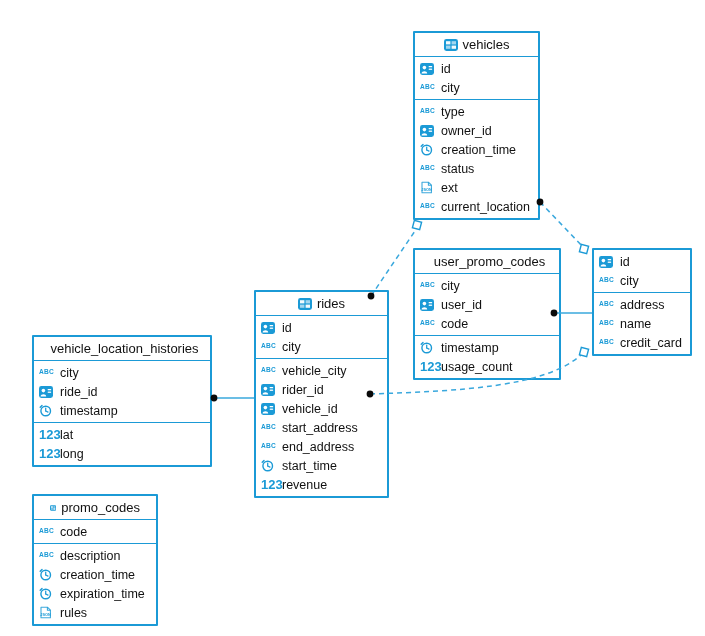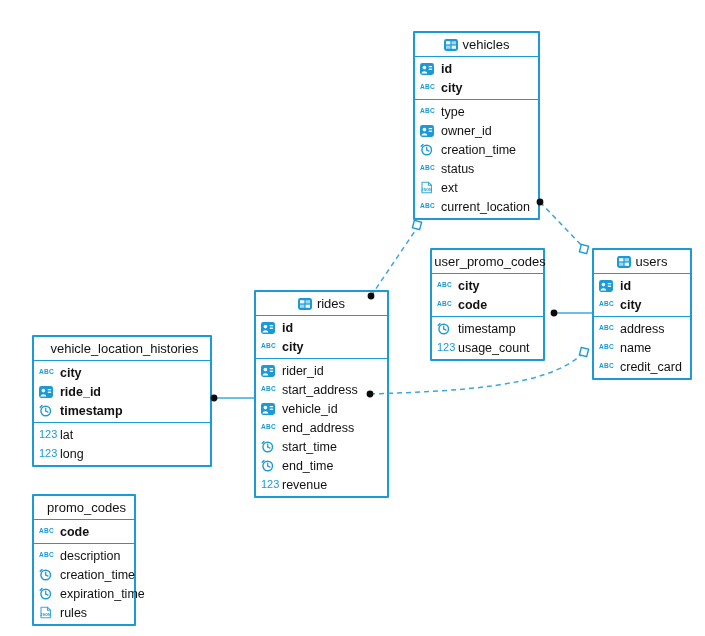--- a/index.html
+++ b/index.html
@@ -15,23 +15,23 @@
   .thead{
     display:flex;align-items:center;justify-content:center;
     height:23px;border-bottom:1px solid var(--accent);gap:5px;padding:0 16px;
   }
   .tname{font-size:13px;color:#111;white-space:nowrap;}
   .section{padding:2px 0;}
   .section.fields{border-top:1px solid var(--accent);}
   .frow{display:flex;align-items:center;height:19px;padding:0 5px;}
   .icon-cell{width:18px;min-width:18px;display:flex;align-items:center;justify-content:flex-start;}
   .flabel{font-size:12.5px;color:#111;margin-left:3px;white-space:nowrap;}
-  .pk .flabel{font-weight:700;}
+  .pk .flabel{font-weight:400;}
   .abc-txt{font-size:6.6px;font-weight:700;color:var(--accent);letter-spacing:.2px;line-height:1;}
-  .num-txt{font-size:11px;font-weight:400;color:var(--accent);line-height:1;}
+  .num-txt{font-size:13px;font-weight:700;color:var(--accent);line-height:1;}
   svg.overlay{position:absolute;left:0;top:0;pointer-events:none;}
 </style>
 </head>
 <body>
 
 <div id="canvas" style="background: rgb(255, 255, 255);">
     <div class="db-table" style="left: 413px; top: 31px; width: 127px;">
       <div class="thead">
         <span class="icon-cell" style="width: auto; min-width: 0px;">
           <svg width="14" height="12" viewBox="0 0 14 12">
@@ -111,21 +111,21 @@
           <span class="flabel">ext</span>
         </div>
         <div class="frow">
           <span class="icon-cell">
             <span class="abc-txt">ABC</span>
           </span>
           <span class="flabel">current_location</span>
         </div>
       </div>
     </div>
-    <div class="db-table" style="left: 413px; top: 248px; width: 115px; margin-left: 17px;">
+    <div class="db-table" style="left: 413px; top: 248px; width: 148px;">
       <div class="thead">
         <span class="icon-cell" style="width: auto; min-width: 0px;">
           <svg width="14" height="12" viewBox="0 0 14 12">
             <rect x="0" y="0" width="14" height="12" rx="2.4" fill="#1b9ad6"></rect>
             <rect x="2" y="2.2" width="4.4" height="3.2" fill="#fff" opacity=".95"></rect>
             <rect x="7.6" y="2.2" width="4.4" height="3.2" fill="#fff" opacity=".6"></rect>
             <rect x="2" y="6.6" width="4.4" height="3.2" fill="#fff" opacity=".6"></rect>
             <rect x="7.6" y="6.6" width="4.4" height="3.2" fill="#fff" opacity=".95"></rect>
           </svg>
         </span>
@@ -133,20 +133,32 @@
       </div>
       <div class="section pk">
         <div class="frow pk">
           <span class="icon-cell">
             <span class="abc-txt">ABC</span>
           </span>
           <span class="flabel">city</span>
         </div>
         <div class="frow pk">
           <span class="icon-cell">
+            <svg width="14" height="12" viewBox="0 0 14 12">
+              <rect x="0" y="0" width="14" height="12" rx="2.4" fill="#1b9ad6"></rect>
+              <circle cx="4.4" cy="4.6" r="1.8" fill="#fff"></circle>
+              <path d="M1.6 10.4 C1.6 7.4 7.2 7.4 7.2 10.4 Z" fill="#fff"></path>
+              <rect x="8.6" y="3" width="3.6" height="1.3" rx=".6" fill="#fff"></rect>
+              <rect x="8.6" y="5.6" width="3.6" height="1.3" rx=".6" fill="#fff" opacity=".85"></rect>
+            </svg>
+          </span>
+          <span class="flabel">user_id</span>
+        </div>
+        <div class="frow pk">
+          <span class="icon-cell">
             <span class="abc-txt">ABC</span>
           </span>
           <span class="flabel">code</span>
         </div>
       </div>
       <div class="section fields">
         <div class="frow">
           <span class="icon-cell">
             <svg width="13" height="13" viewBox="0 0 13 13">
               <circle cx="6.7" cy="7" r="4.8" fill="none" stroke="#1b9ad6" stroke-width="1.4"></circle>
@@ -159,32 +171,20 @@
         </div>
         <div class="frow">
           <span class="icon-cell">
             <span class="num-txt">123</span>
           </span>
           <span class="flabel">usage_count</span>
         </div>
       </div>
     </div>
     <div class="db-table" style="left: 592px; top: 248px; width: 100px;">
-      <div class="thead">
-        <span class="icon-cell" style="width: auto; min-width: 0px;">
-          <svg width="14" height="12" viewBox="0 0 14 12">
-            <rect x="0" y="0" width="14" height="12" rx="2.4" fill="#1b9ad6"></rect>
-            <rect x="2" y="2.2" width="4.4" height="3.2" fill="#fff" opacity=".95"></rect>
-            <rect x="7.6" y="2.2" width="4.4" height="3.2" fill="#fff" opacity=".6"></rect>
-            <rect x="2" y="6.6" width="4.4" height="3.2" fill="#fff" opacity=".6"></rect>
-            <rect x="7.6" y="6.6" width="4.4" height="3.2" fill="#fff" opacity=".95"></rect>
-          </svg>
-        </span>
-        <span class="tname">users</span>
-      </div>
       <div class="section pk">
         <div class="frow pk">
           <span class="icon-cell">
             <svg width="14" height="12" viewBox="0 0 14 12">
               <rect x="0" y="0" width="14" height="12" rx="2.4" fill="#1b9ad6"></rect>
               <circle cx="4.4" cy="4.6" r="1.8" fill="#fff"></circle>
               <path d="M1.6 10.4 C1.6 7.4 7.2 7.4 7.2 10.4 Z" fill="#fff"></path>
               <rect x="8.6" y="3" width="3.6" height="1.3" rx=".6" fill="#fff"></rect>
               <rect x="8.6" y="5.6" width="3.6" height="1.3" rx=".6" fill="#fff" opacity=".85"></rect>
             </svg>
@@ -248,75 +248,70 @@
         <div class="frow pk">
           <span class="icon-cell">
             <span class="abc-txt">ABC</span>
           </span>
           <span class="flabel">city</span>
         </div>
       </div>
       <div class="section fields">
         <div class="frow">
           <span class="icon-cell">
+            <span class="abc-txt">ABC</span>
+          </span>
+          <span class="flabel">vehicle_city</span>
+        </div>
+        <div class="frow">
+          <span class="icon-cell">
             <svg width="14" height="12" viewBox="0 0 14 12">
               <rect x="0" y="0" width="14" height="12" rx="2.4" fill="#1b9ad6"></rect>
               <circle cx="4.4" cy="4.6" r="1.8" fill="#fff"></circle>
               <path d="M1.6 10.4 C1.6 7.4 7.2 7.4 7.2 10.4 Z" fill="#fff"></path>
               <rect x="8.6" y="3" width="3.6" height="1.3" rx=".6" fill="#fff"></rect>
               <rect x="8.6" y="5.6" width="3.6" height="1.3" rx=".6" fill="#fff" opacity=".85"></rect>
             </svg>
           </span>
           <span class="flabel">rider_id</span>
         </div>
         <div class="frow">
           <span class="icon-cell">
+            <svg width="14" height="12" viewBox="0 0 14 12">
+              <rect x="0" y="0" width="14" height="12" rx="2.4" fill="#1b9ad6"></rect>
+              <circle cx="4.4" cy="4.6" r="1.8" fill="#fff"></circle>
+              <path d="M1.6 10.4 C1.6 7.4 7.2 7.4 7.2 10.4 Z" fill="#fff"></path>
+              <rect x="8.6" y="3" width="3.6" height="1.3" rx=".6" fill="#fff"></rect>
+              <rect x="8.6" y="5.6" width="3.6" height="1.3" rx=".6" fill="#fff" opacity=".85"></rect>
+            </svg>
+          </span>
+          <span class="flabel">vehicle_id</span>
+        </div>
+        <div class="frow">
+          <span class="icon-cell">
             <span class="abc-txt">ABC</span>
           </span>
           <span class="flabel">start_address</span>
         </div>
         <div class="frow">
           <span class="icon-cell">
-            <svg width="14" height="12" viewBox="0 0 14 12">
-              <rect x="0" y="0" width="14" height="12" rx="2.4" fill="#1b9ad6"></rect>
-              <circle cx="4.4" cy="4.6" r="1.8" fill="#fff"></circle>
-              <path d="M1.6 10.4 C1.6 7.4 7.2 7.4 7.2 10.4 Z" fill="#fff"></path>
-              <rect x="8.6" y="3" width="3.6" height="1.3" rx=".6" fill="#fff"></rect>
-              <rect x="8.6" y="5.6" width="3.6" height="1.3" rx=".6" fill="#fff" opacity=".85"></rect>
-            </svg>
-          </span>
-          <span class="flabel">vehicle_id</span>
-        </div>
-        <div class="frow">
-          <span class="icon-cell">
             <span class="abc-txt">ABC</span>
           </span>
           <span class="flabel">end_address</span>
         </div>
         <div class="frow">
           <span class="icon-cell">
             <svg width="13" height="13" viewBox="0 0 13 13">
               <circle cx="6.7" cy="7" r="4.8" fill="none" stroke="#1b9ad6" stroke-width="1.4"></circle>
               <line x1="1.2" y1="3.2" x2="3" y2="1.4" stroke="#1b9ad6" stroke-width="1.4" stroke-linecap="round"></line>
               <line x1="6.7" y1="7" x2="6.7" y2="4.2" stroke="#1b9ad6" stroke-width="1.2" stroke-linecap="round"></line>
               <line x1="6.7" y1="7" x2="9" y2="8.1" stroke="#1b9ad6" stroke-width="1.2" stroke-linecap="round"></line>
             </svg>
           </span>
           <span class="flabel">start_time</span>
-        </div>
-        <div class="frow">
-          <span class="icon-cell">
-            <svg width="13" height="13" viewBox="0 0 13 13">
-              <circle cx="6.7" cy="7" r="4.8" fill="none" stroke="#1b9ad6" stroke-width="1.4"></circle>
-              <line x1="1.2" y1="3.2" x2="3" y2="1.4" stroke="#1b9ad6" stroke-width="1.4" stroke-linecap="round"></line>
-              <line x1="6.7" y1="7" x2="6.7" y2="4.2" stroke="#1b9ad6" stroke-width="1.2" stroke-linecap="round"></line>
-              <line x1="6.7" y1="7" x2="9" y2="8.1" stroke="#1b9ad6" stroke-width="1.2" stroke-linecap="round"></line>
-            </svg>
-          </span>
-          <span class="flabel">end_time</span>
         </div>
         <div class="frow">
           <span class="icon-cell">
             <span class="num-txt">123</span>
           </span>
           <span class="flabel">revenue</span>
         </div>
       </div>
     </div>
     <div class="db-table" style="left: 32px; top: 335px; width: 180px;">
@@ -371,21 +366,21 @@
           <span class="flabel">lat</span>
         </div>
         <div class="frow">
           <span class="icon-cell">
             <span class="num-txt">123</span>
           </span>
           <span class="flabel">long</span>
         </div>
       </div>
     </div>
-    <div class="db-table" style="left: 32px; top: 494px; width: 104px;">
+    <div class="db-table" style="left: 32px; top: 494px; width: 126px;">
       <div class="thead">
         <span class="icon-cell" style="width: auto; min-width: 0px;">
           <svg width="14" height="12" viewBox="0 0 14 12">
             <rect x="0" y="0" width="14" height="12" rx="2.4" fill="#1b9ad6"></rect>
             <rect x="2" y="2.2" width="4.4" height="3.2" fill="#fff" opacity=".95"></rect>
             <rect x="7.6" y="2.2" width="4.4" height="3.2" fill="#fff" opacity=".6"></rect>
             <rect x="2" y="6.6" width="4.4" height="3.2" fill="#fff" opacity=".6"></rect>
             <rect x="7.6" y="6.6" width="4.4" height="3.2" fill="#fff" opacity=".95"></rect>
           </svg>
         </span>

